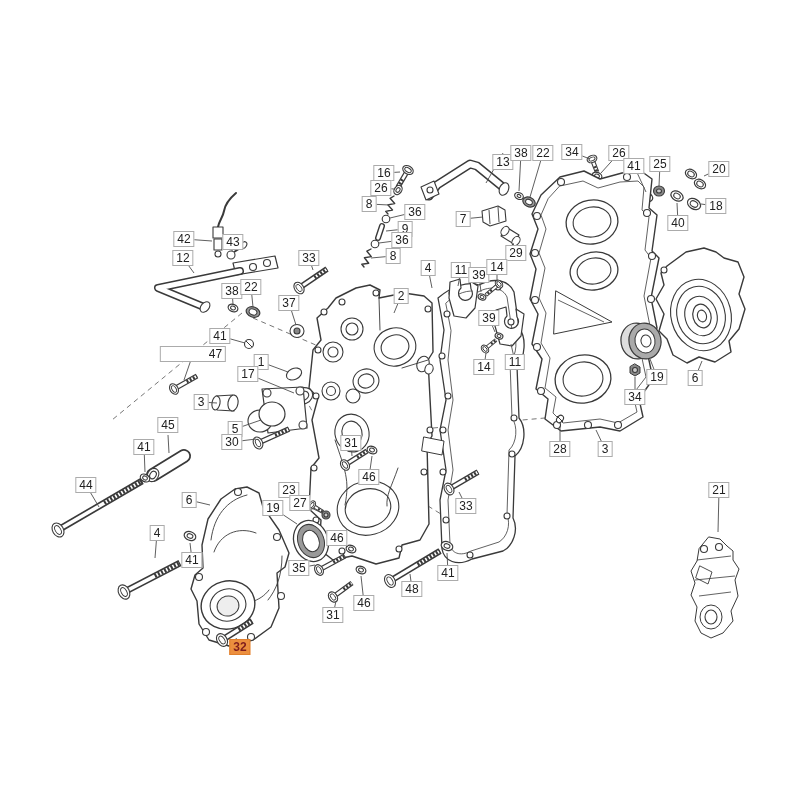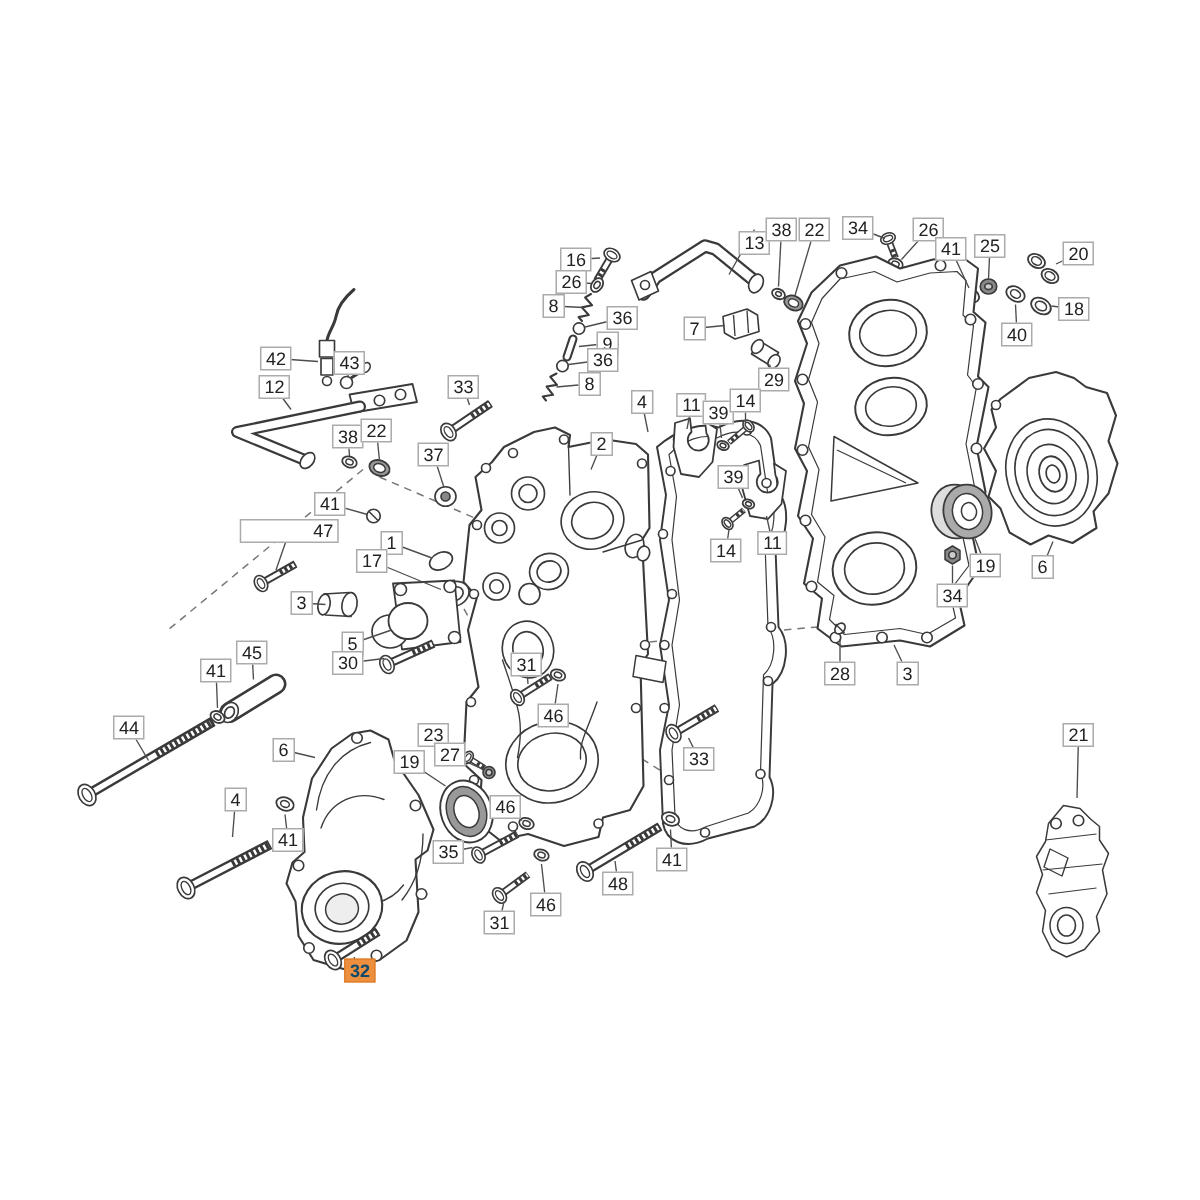--- a/index.html
+++ b/index.html
@@ -4,21 +4,21 @@
 <style>
   html,body{margin:0;padding:0;background:#fff;}
   #stage{position:relative;width:800px;height:800px;background:#fff;overflow:hidden;
          font-family:"Liberation Sans",sans-serif;}
   #art{position:absolute;left:0;top:0;}
   #labels{position:absolute;left:0;top:0;width:800px;height:800px;pointer-events:none;}
   .callout{position:absolute;transform:translate(-50%,-50%);
            font-size:12px;line-height:14px;padding:0 3px;
            background:#fff;border:1px solid #ababab;color:#222;
            white-space:nowrap;pointer-events:auto;cursor:default;}
-  .callout.hl{background:#ec8f3e;border-color:#e07f2c;color:#0c4a6e;font-weight:bold;}
+  .callout.hl{background:#ec8f3e;border-color:#e07f2c;color:#7f1d1d;font-weight:bold;}
 </style>
 </head>
 <body>
 
 <div id="stage">
   <svg id="art" width="800" height="800" viewBox="0 0 800 800">
       <line x1="242" y1="313" x2="112" y2="420" stroke="#777" stroke-width="1" stroke-dasharray="5,4" stroke-linecap="butt"></line>
       <line x1="253" y1="318" x2="332" y2="352" stroke="#777" stroke-width="1" stroke-dasharray="5,4" stroke-linecap="butt"></line>
       <line x1="305" y1="398" x2="362" y2="502" stroke="#777" stroke-width="1" stroke-dasharray="5,4" stroke-linecap="butt"></line>
       <line x1="433" y1="428" x2="556" y2="417" stroke="#777" stroke-width="1" stroke-dasharray="5,4" stroke-linecap="butt"></line>
@@ -410,21 +410,21 @@
       <div class="callout" style="left: 232px; top: 291px;">38</div>
       <div class="callout" style="left: 251px; top: 287px;">22</div>
       <div class="callout" style="left: 289px; top: 303px;">37</div>
       <div class="callout" style="left: 220px; top: 336px;">41</div>
       <div class="callout" style="left: 193px; top: 354px; padding-left: 48px;">47</div>
       <div class="callout" style="left: 261px; top: 362px;">1</div>
       <div class="callout" style="left: 248px; top: 374px;">17</div>
       <div class="callout" style="left: 201px; top: 402px;">3</div>
       <div class="callout" style="left: 235px; top: 429px;">5</div>
       <div class="callout" style="left: 232px; top: 442px;">30</div>
-      <div class="callout" style="left: 168px; top: 435px;">45</div>
+      <div class="callout" style="left: 168px; top: 425px;">45</div>
       <div class="callout" style="left: 144px; top: 447px;">41</div>
       <div class="callout" style="left: 86px; top: 485px;">44</div>
       <div class="callout" style="left: 401px; top: 296px;">2</div>
       <div class="callout" style="left: 428px; top: 268px;">4</div>
       <div class="callout" style="left: 461px; top: 270px;">11</div>
       <div class="callout" style="left: 479px; top: 275px;">39</div>
       <div class="callout" style="left: 497px; top: 267px;">14</div>
       <div class="callout" style="left: 489px; top: 318px;">39</div>
       <div class="callout" style="left: 484px; top: 367px;">14</div>
       <div class="callout" style="left: 515px; top: 362px;">11</div>

